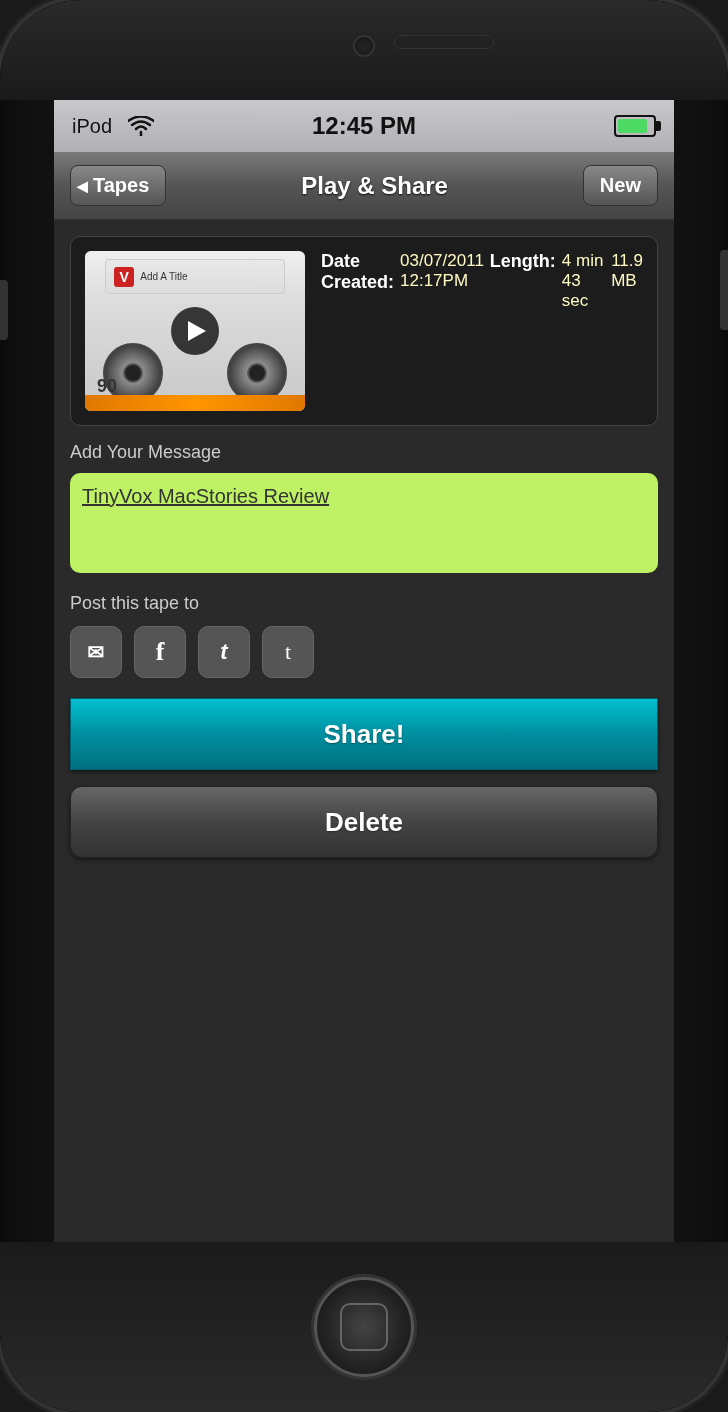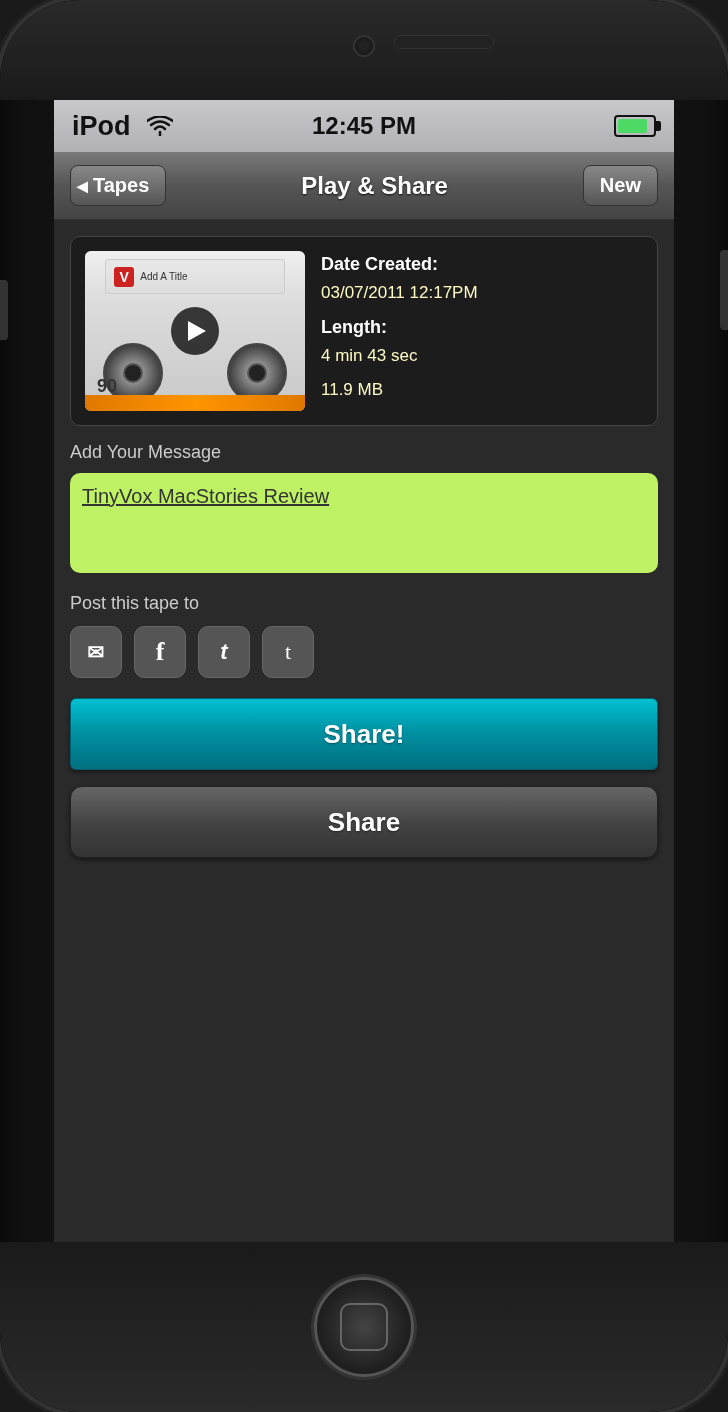--- a/index.html
+++ b/index.html
@@ -80,22 +80,22 @@
       flex-shrink: 0;
     }
 
     .status-left {
       display: flex;
       align-items: center;
       gap: 10px;
     }
 
     .status-ipod {
-      font-size: 27px;
-      font-weight: bold;
+      font-size: 20px;
+      font-weight: normal;
       color: #111;
       text-align: right;
     }
 
     .status-time {
       font-size: 24px;
       font-weight: bold;
       color: #111;
       position: absolute;
       left: 50%;
@@ -332,21 +332,21 @@
       height: 0;
       border-top: 10px solid transparent;
       border-bottom: 10px solid transparent;
       border-left: 18px solid white;
       margin-left: 4px;
     }
 
     .tape-info {
       flex: 1;
       display: flex;
-      flex-direction: column;
+      flex-direction: row;
       justify-content: center;
       gap: 6px;
     }
 
     .info-label {
       font-size: 18px;
       font-weight: bold;
       color: #fff;
       margin-bottom: 2px;
     }
@@ -406,21 +406,21 @@
       color: #fff;
       font-size: 22px;
       font-weight: bold;
     }
 
     
     .share-btn {
       width: 100%;
       height: 72px;
       background: linear-gradient(180deg, #00c0d0 0%, #008fa0 50%, #007080 100%);
-      border-radius: 6px;
+      border-radius: 0;
       display: flex;
       align-items: center;
       justify-content: center;
       cursor: pointer;
       margin-bottom: 16px;
       border: 1px solid #006070;
       box-shadow: 0 2px 4px rgba(0,0,0,0.5);
     }
 
     .share-btn-text {
@@ -593,21 +593,21 @@
         <div class="share-icon-btn" style="font-size:22px; font-weight:normal; font-family:serif;">t</div>
       </div>
 
       
       <div class="share-btn">
         <span class="share-btn-text">Share!</span>
       </div>
 
       
       <div class="delete-btn">
-        <span class="delete-btn-text">Share</span>
+        <span class="delete-btn-text">Delete</span>
       </div>
 
     </div>
   </div>
 
   <div class="phone-bottom-bar">
     <div class="home-button">
       <div class="home-button-inner"></div>
     </div>
   </div>

